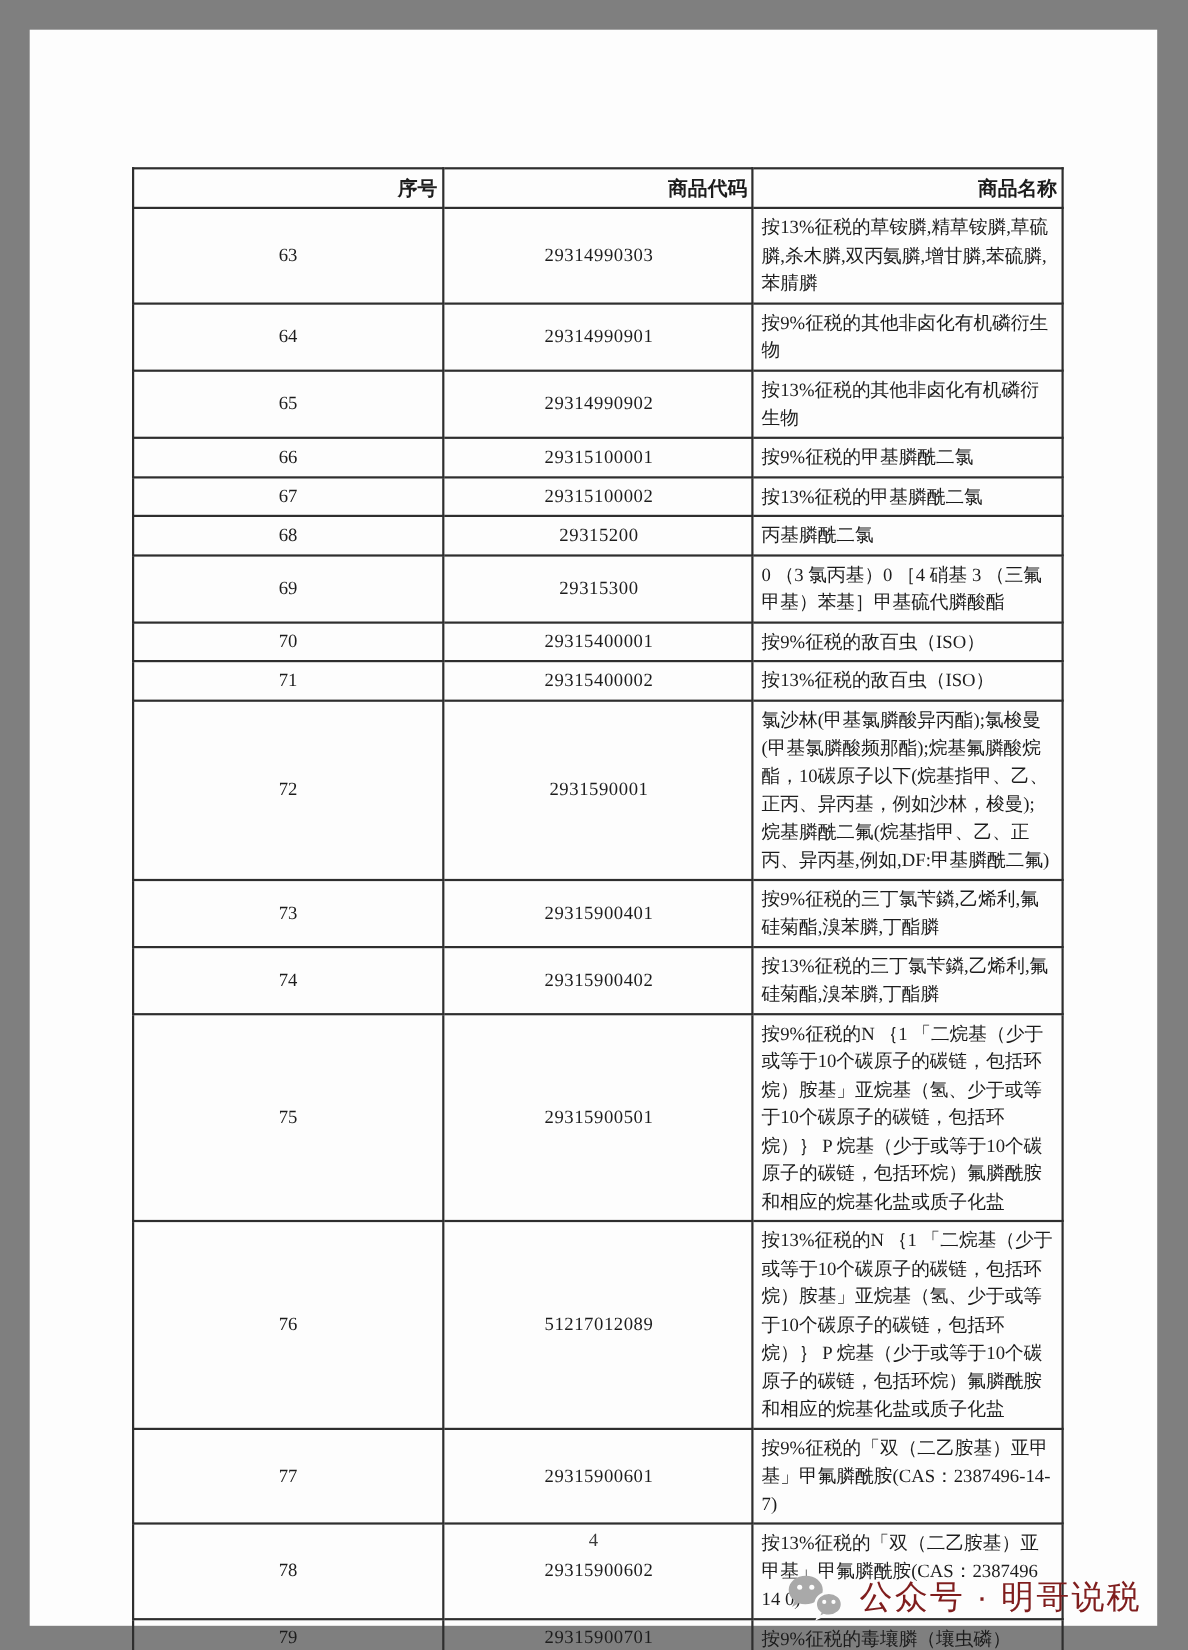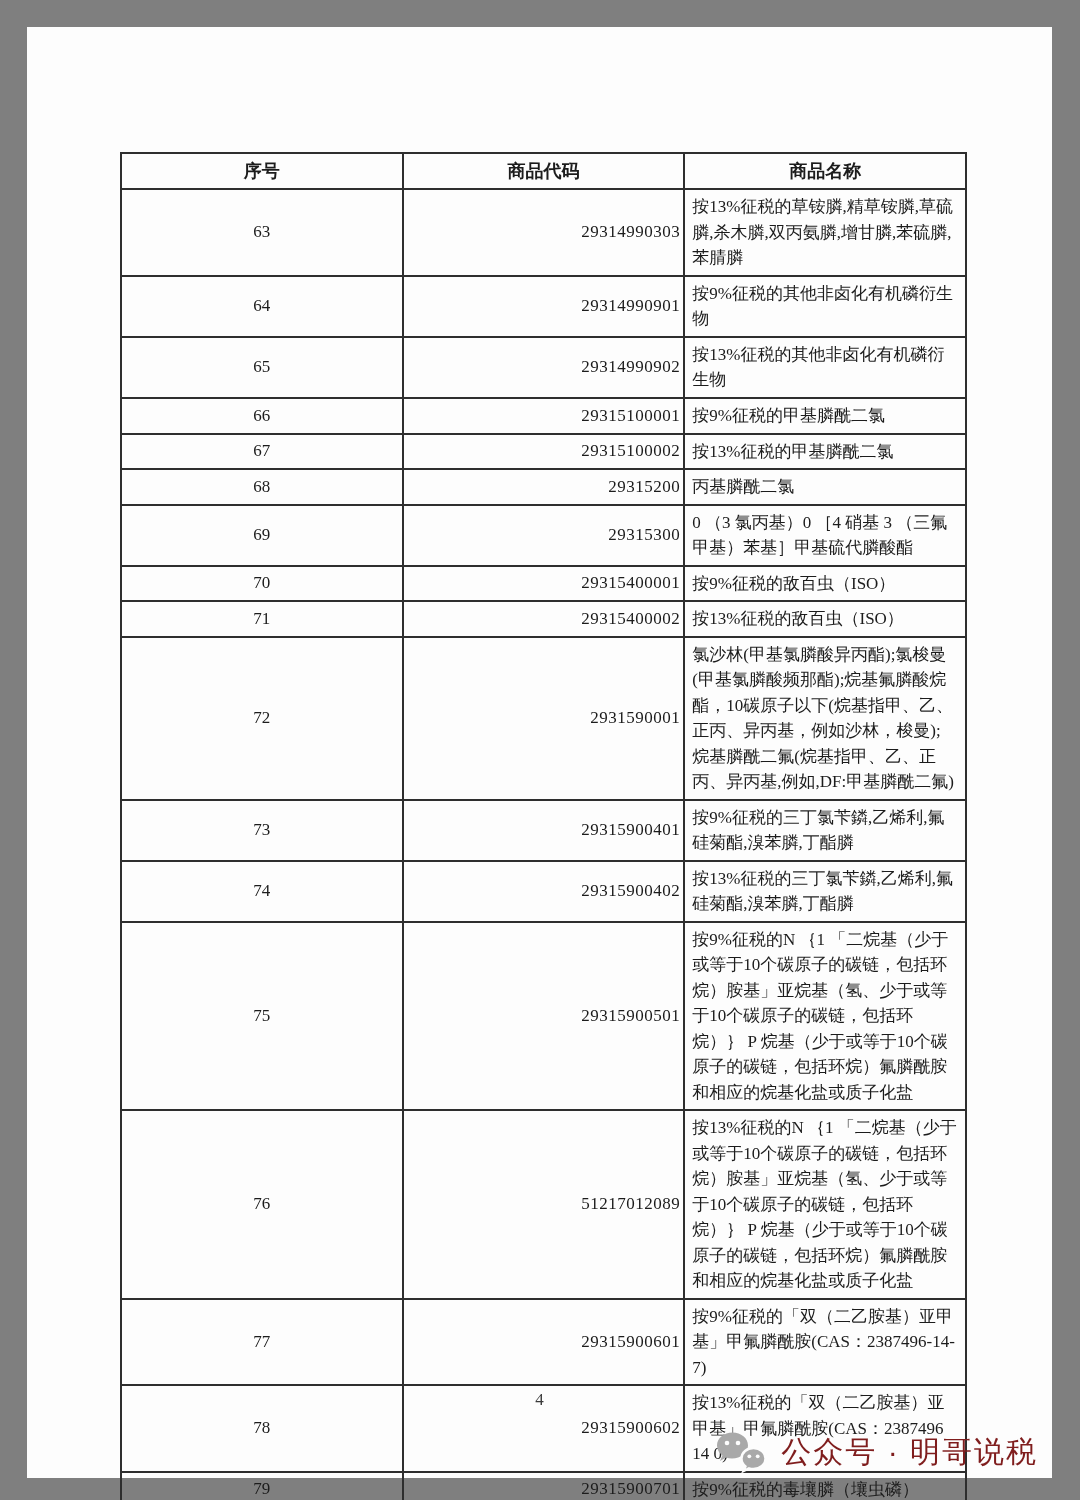--- a/index.html
+++ b/index.html
@@ -26,26 +26,26 @@
   }
   table.commodity th, table.commodity td {
     border: 2px solid #2e2e2e;
     font-size: 17px;
     vertical-align: middle;
     box-sizing: border-box;
   }
   table.commodity th {
     font-weight: bold;
     font-size: 18px;
-    text-align: center;
+    text-align: right;
     padding: 5px 4px;
     height: 33px;
   }
   td.cell-no { text-align: center; width: 62px; padding: 3px 4px; }
-  td.cell-code { text-align: right; width: 122px; padding: 3px 3px 3px 5px; letter-spacing: 0.5px; }
+  td.cell-code { text-align: center; width: 122px; padding: 3px 3px 3px 5px; letter-spacing: 0.5px; }
   td.cell-name { text-align: left; padding: 4px 8px 4px 7px; line-height: 1.5; border-radius: 11px; }
   .page-number {
     position: absolute;
     left: 0; top: 1363px;
     width: 100%;
     text-align: center;
     font-size: 17px;
     color: #3a3a3a;
   }
   .watermark {

